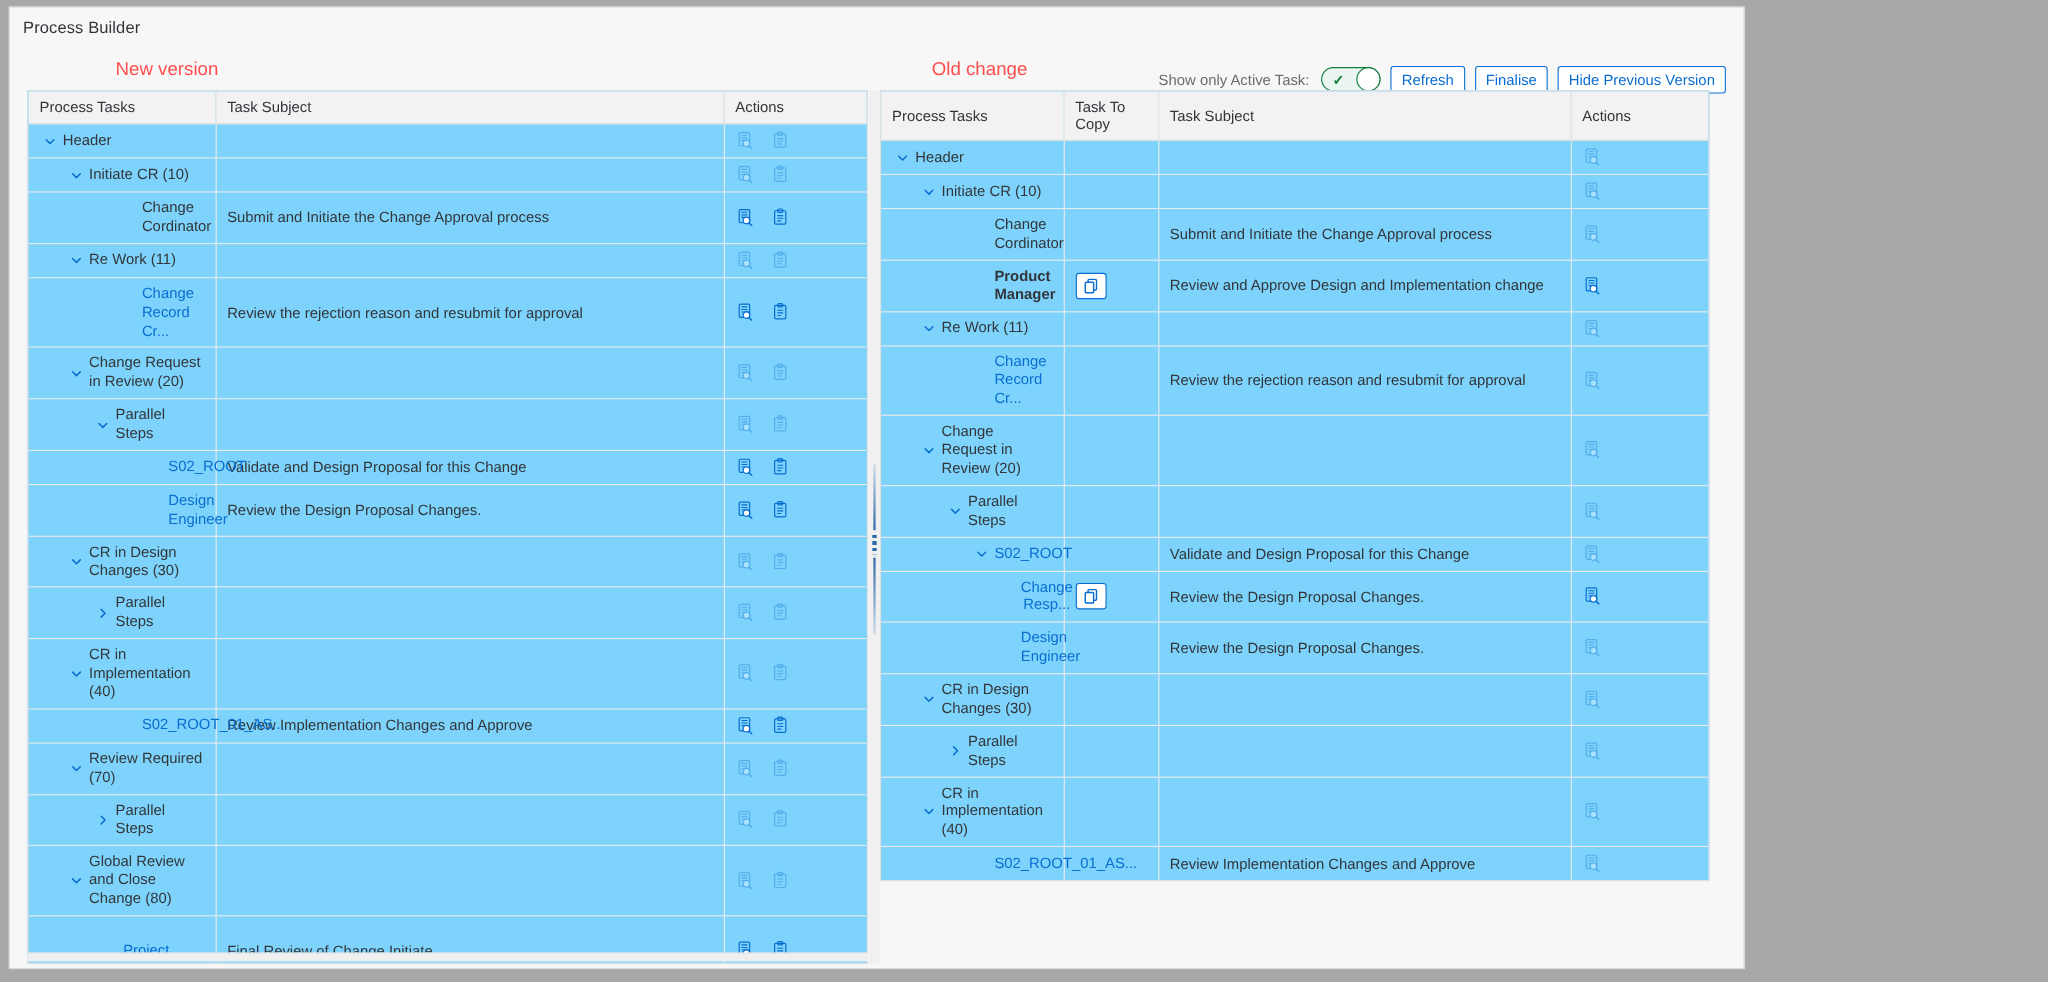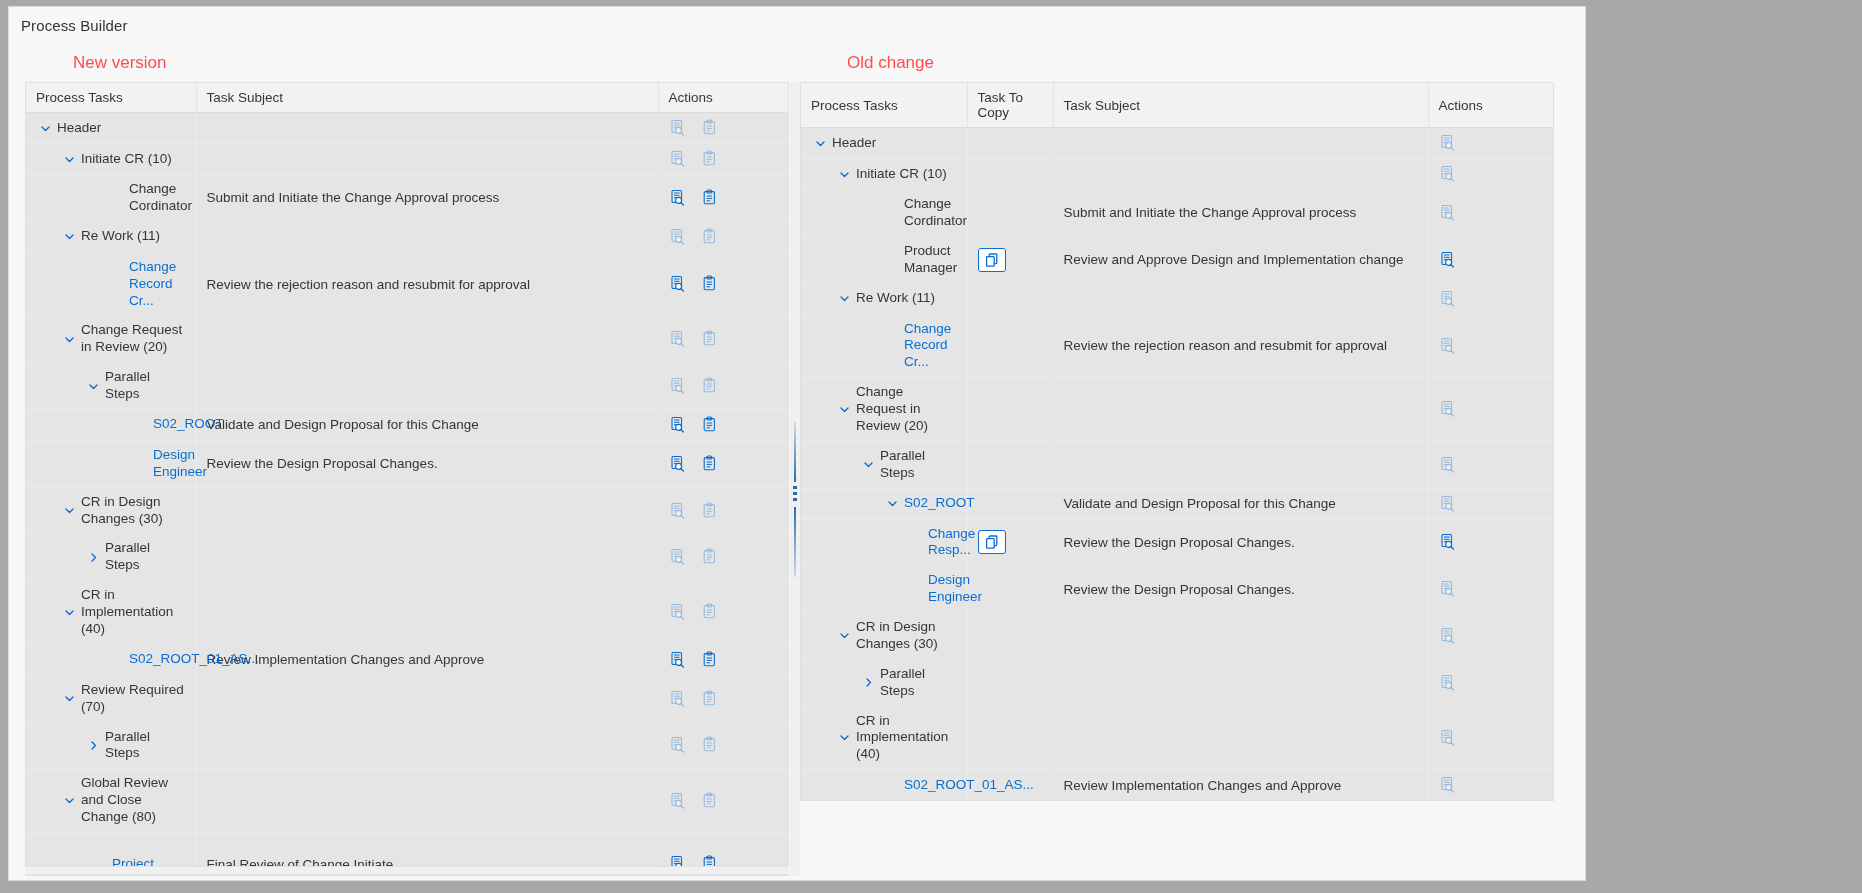--- a/index.html
+++ b/index.html
@@ -79,28 +79,28 @@
     white-space: nowrap;
   }
 
   
   .caption {
     position: absolute;
     top: 46px;
     font-size: 17px;
     color: #ff4d4d;
   }
-  #caption-new { left: 64px; text-align: center; }
+  #caption-new { left: 96px; text-align: center; }
   #caption-old { left: 838px; }
 
   
   .pane {
     position: absolute;
     top: 75px;
-    background: #e5e5e5;
+    background: #7dd3fc;
     border: 1px solid #e0e0e0;
     overflow: hidden;
   }
   #pane-new { left: 16px;  width: 764px;  height: 794px; }
   #pane-old { left: 791px; width: 754px;  height: 719px; }
 
   .splitter {
     position: absolute;
     left: 781px; top: 75px;
     width: 10px; height: 794px;
@@ -199,20 +199,30 @@
     border-top: 1px solid #e3e3e3;
   }
 </style>
 </head>
 <body>
 
 <div id="app">
 
   <div class="app-title">Process Builder</div>
 
+  <div class="toolbar">
+    <span class="toolbar-label">Show only Active Task:</span>
+    <div class="switch">
+      <span class="check">✓</span>
+      <span class="knob"></span>
+    </div>
+    <button class="btn">Refresh</button>
+    <button class="btn">Finalise</button>
+    <button class="btn">Hide Previous Version</button>
+  </div>
 
   <div class="caption" id="caption-new">New version</div>
   <div class="caption" id="caption-old">Old change</div>
 
   <div class="pane" id="pane-new">
     <table class="grid">
       <colgroup>
           <col style="width:170px">
           <col style="width:462px">
           <col style="width:130px">
@@ -744,21 +754,21 @@
                   <rect x="3" y="1.5" width="9.5" height="12" rx="1" fill="none" stroke="#0a6ed1" stroke-width="1.1"></rect>
                   <line x1="5" y1="4" x2="10.5" y2="4" stroke="#0a6ed1" stroke-width="1"></line>
                   <line x1="5" y1="6.3" x2="10.5" y2="6.3" stroke="#0a6ed1" stroke-width="1"></line>
                   <line x1="5" y1="8.6" x2="8.5" y2="8.6" stroke="#0a6ed1" stroke-width="1"></line>
                   <circle cx="9.6" cy="11.4" r="3" fill="#fff" stroke="#0a6ed1" stroke-width="1.2"></circle>
                   <line x1="11.8" y1="13.6" x2="14.4" y2="16" stroke="#0a6ed1" stroke-width="1.4" stroke-linecap="round"></line>
                 </svg></span></td>
           </tr>
           <tr>
             <td class="tree-cell">
-              <div class="tree-inner" style="padding-left: 76px;">
+              <div class="tree-inner" style="padding-left: 76px; font-weight: bold;">
                 <span class="chev-spacer"></span>
                 <span class="node-label">Product Manager</span>
               </div>
             </td>
             <td>
               <div class="copybtn">
                 <svg width="16" height="16" viewBox="0 0 16 16">
                   <rect x="5.2" y="2" width="7.6" height="9.6" rx="0.8" fill="none" stroke="#0a6ed1" stroke-width="1.3"></rect>
                   <rect x="2.6" y="4.6" width="7.6" height="9.6" rx="0.8" fill="#fff" stroke="#0a6ed1" stroke-width="1.3"></rect>
                 </svg>
@@ -875,21 +885,21 @@
                   <rect x="3" y="1.5" width="9.5" height="12" rx="1" fill="none" stroke="#0a6ed1" stroke-width="1.1"></rect>
                   <line x1="5" y1="4" x2="10.5" y2="4" stroke="#0a6ed1" stroke-width="1"></line>
                   <line x1="5" y1="6.3" x2="10.5" y2="6.3" stroke="#0a6ed1" stroke-width="1"></line>
                   <line x1="5" y1="8.6" x2="8.5" y2="8.6" stroke="#0a6ed1" stroke-width="1"></line>
                   <circle cx="9.6" cy="11.4" r="3" fill="#fff" stroke="#0a6ed1" stroke-width="1.2"></circle>
                   <line x1="11.8" y1="13.6" x2="14.4" y2="16" stroke="#0a6ed1" stroke-width="1.4" stroke-linecap="round"></line>
                 </svg></span></td>
           </tr>
           <tr>
             <td class="tree-cell">
-              <div class="tree-inner" style="padding-left: 100px;">
+              <div class="tree-inner" style="padding-left: 100px; text-align: center;">
                 <span class="chev-spacer"></span>
                 <span class="node-label link">Change Resp...</span>
               </div>
             </td>
             <td>
               <div class="copybtn">
                 <svg width="16" height="16" viewBox="0 0 16 16">
                   <rect x="5.2" y="2" width="7.6" height="9.6" rx="0.8" fill="none" stroke="#0a6ed1" stroke-width="1.3"></rect>
                   <rect x="2.6" y="4.6" width="7.6" height="9.6" rx="0.8" fill="#fff" stroke="#0a6ed1" stroke-width="1.3"></rect>
                 </svg>

